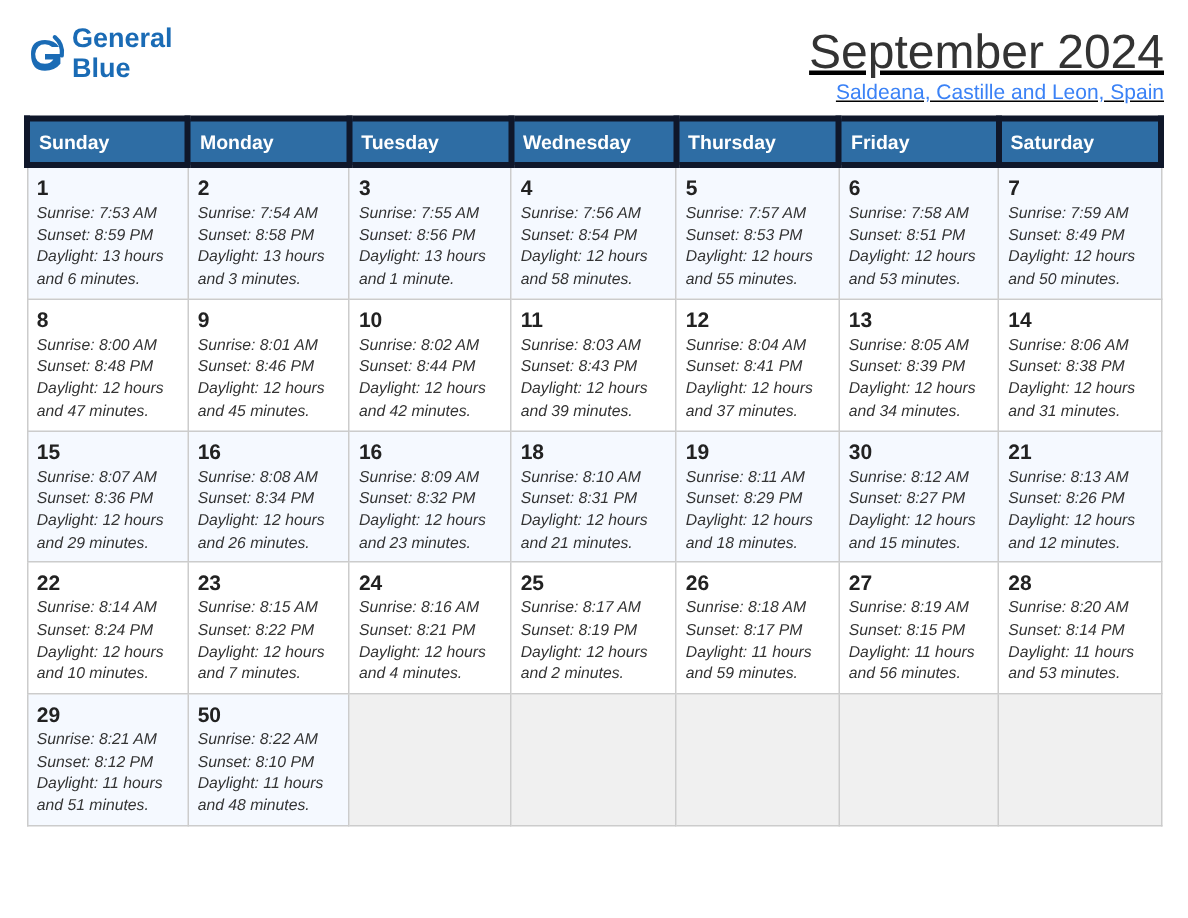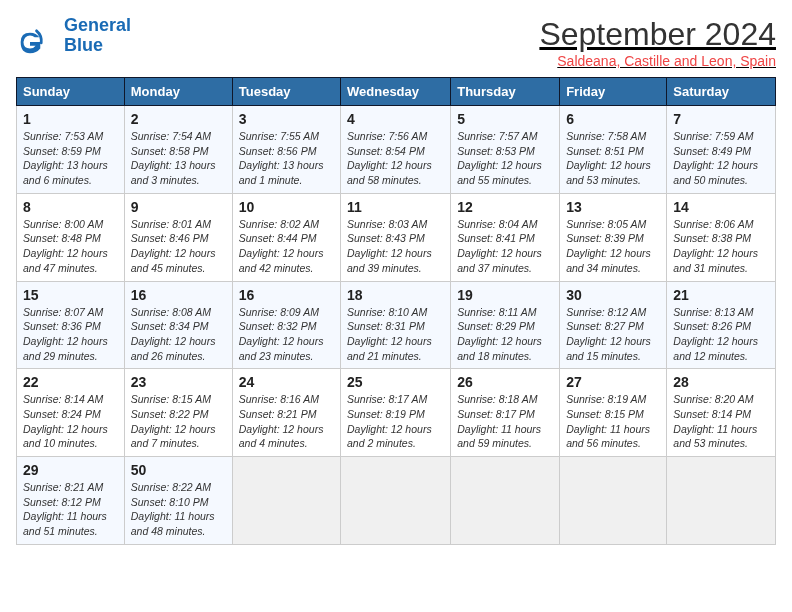--- a/index.html
+++ b/index.html
@@ -11,22 +11,22 @@
       padding: 16px;
     }
     .header {
       display: flex;
       justify-content: space-between;
       align-items: flex-start;
       margin-bottom: 8px;
     }
     .logo {
       display: flex;
-      align-items: flex-end;
-      gap: 20px;
+      align-items: center;
+      gap: 4px;
     }
     .logo-text {
       font-size: 18px;
       font-weight: bold;
       color: #333;
       line-height: 1.1;
     }
     .logo-text span {
       color: #1a6bb5;
     }
@@ -38,35 +38,35 @@
       text-align: right;
       text-decoration: underline;
     }
     .month-title {
       font-size: 32px;
       color: #333;
       font-weight: normal;
     }
     .subtitle {
       font-size: 14px;
-      color: #ef4444;
+      color: #3b82f6;
     }
     table {
       width: 100%;
       border-collapse: collapse;
       font-size: 11px;
     }
     thead th {
       background-color: #2e6da4;
       color: white;
       text-align: left;
       padding: 6px 6px;
       font-size: 13px;
       font-weight: bold;
-      border: 1px solid #0f172a;
+      border: 4px solid #0f172a;
     }
     tbody td {
       vertical-align: top;
       border: 1px solid #ccc;
       padding: 5px 6px;
       width: 113px;
       min-height: 80px;
     }
     .day-num {
       font-size: 14px;

